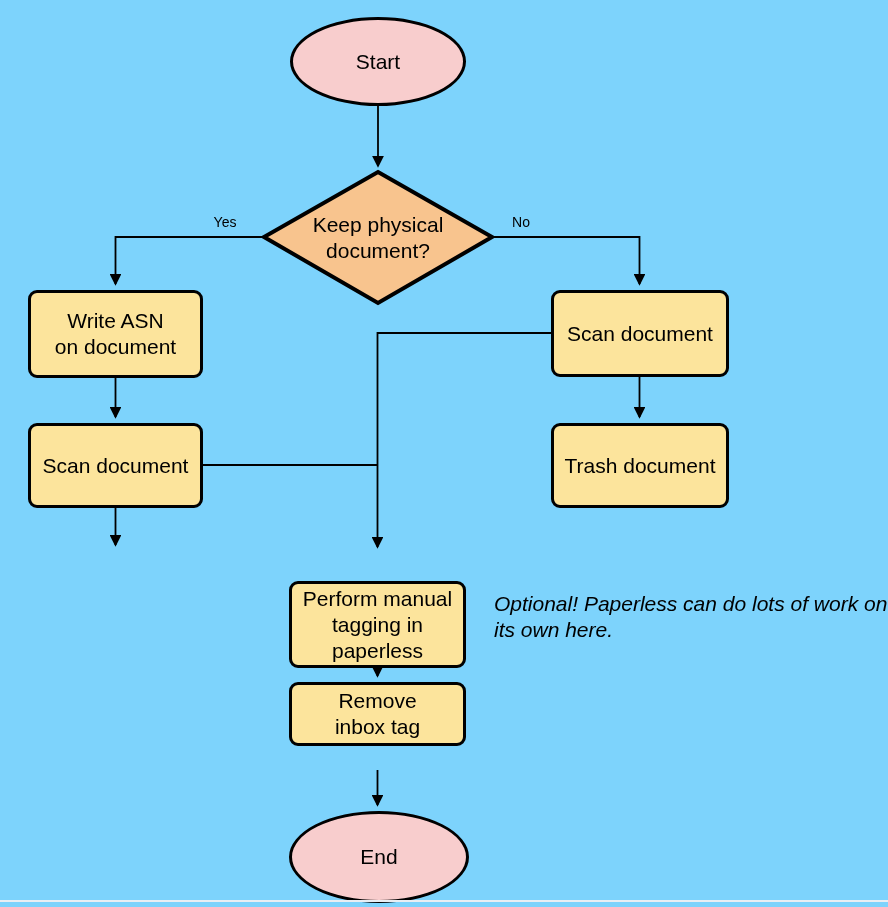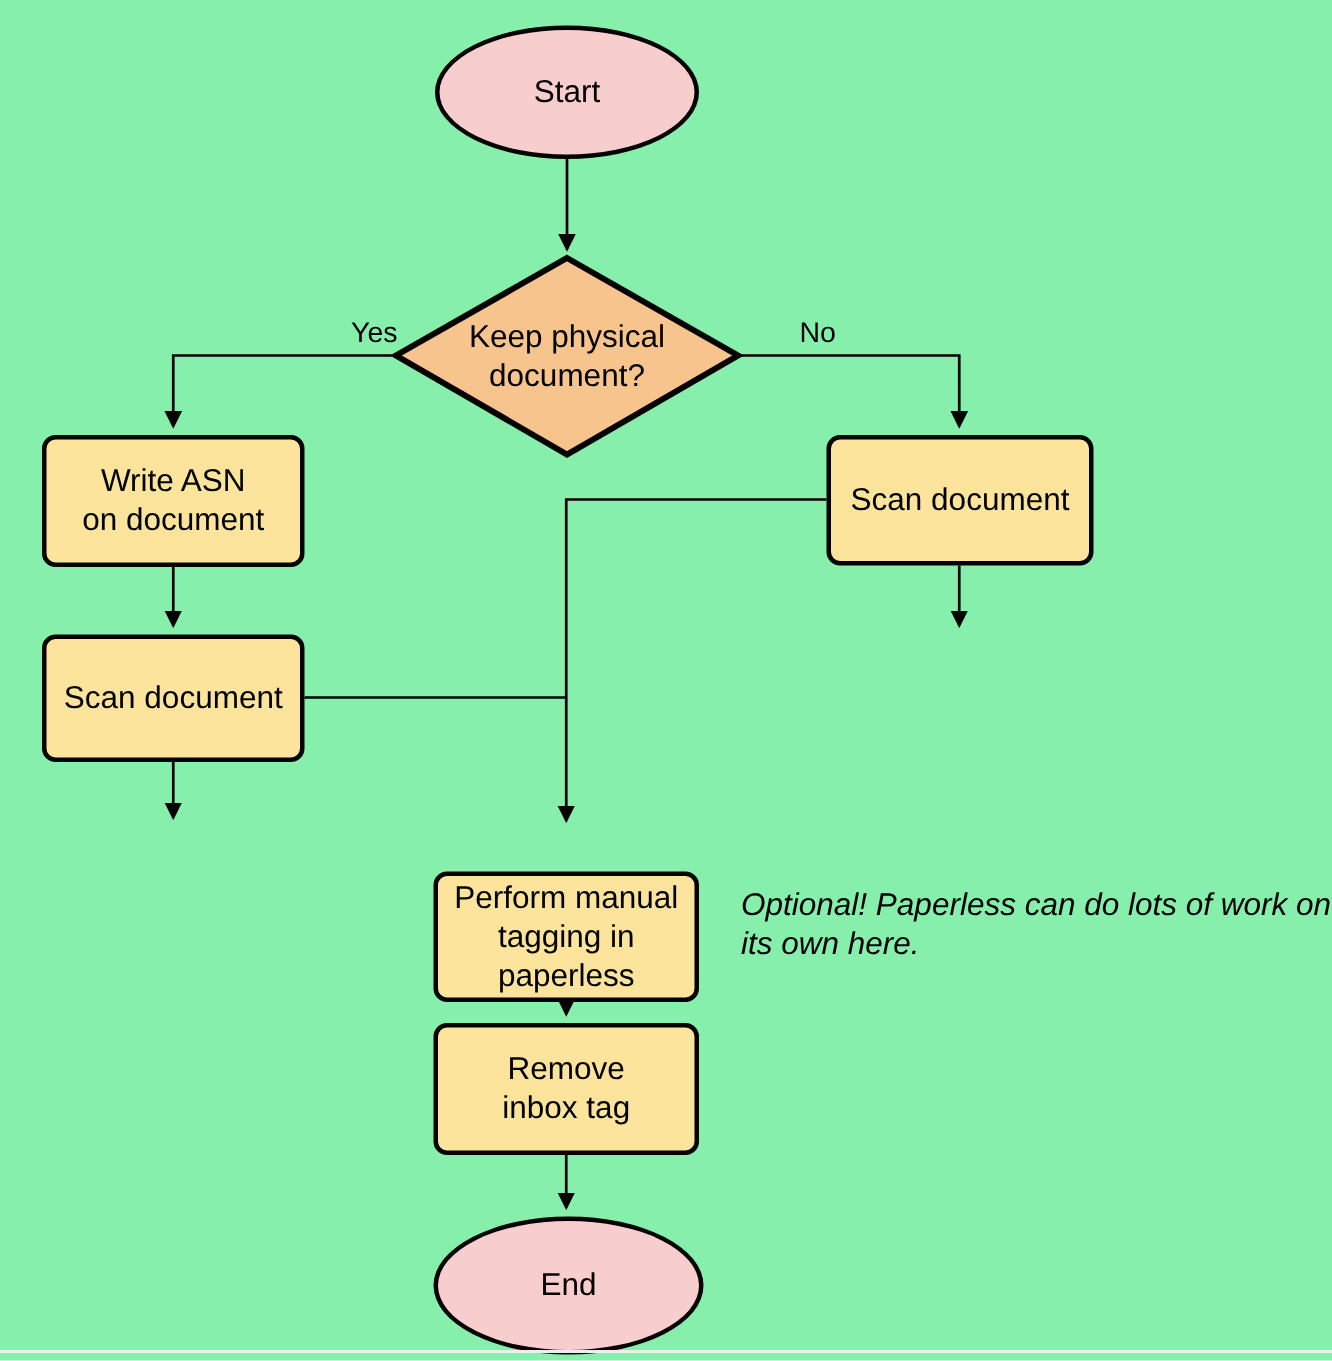--- a/index.html
+++ b/index.html
@@ -4,21 +4,21 @@
 <style>
   html, body {
     margin: 0;
     padding: 0;
     background: #ffffff;
   }
   .canvas {
     position: relative;
     width: 888px;
     height: 907px;
-    background: #86efac;
+    background: #7dd3fc;
     overflow: hidden;
     font-family: "Liberation Sans", sans-serif;
     color: #000000;
     text-decoration: underline;
   }
   .edges {
     position: absolute;
     left: 0;
     top: 0;
   }
@@ -50,24 +50,23 @@
   .node-terminator {
     border: 3.5px solid #000000;
     border-radius: 50%;
   }
   .node-decision {
     background: transparent;
     border: none;
   }
   .edge-label {
     position: absolute;
-    font-size: 19px;
+    font-size: 14px;
     line-height: 25px;
-    text-align: left;
-    margin-left: 34px;
+    text-align: center;
   }
   .note {
     position: absolute;
     font-size: 21px;
     line-height: 25.5px;
     font-style: italic;
     white-space: pre-line;
     text-align: left;
     margin-left: 12px;
   }
@@ -126,28 +125,31 @@
 
   <div class="node node-process" style="left: 28px; top: 423px; width: 175px; height: 85px; background: rgb(252, 228, 156);">
     <span>Scan document</span>
   </div>
 
 
   <div class="node node-process" style="left: 551px; top: 290px; width: 178px; height: 87px; background: rgb(252, 228, 156);">
     <span>Scan document</span>
   </div>
 
+  <div class="node node-process" style="left: 551px; top: 423px; width: 178px; height: 85px; background: rgb(252, 228, 156);">
+    <span>Trash document</span>
+  </div>
 
   <div class="node node-process" style="left: 289px; top: 553px; width: 177px; height: 87px; background: rgb(252, 228, 156); margin-top: 28px;">
     <span>Perform manual
 tagging in
 paperless</span>
   </div>
 
-  <div class="node node-process" style="left: 289px; top: 682px; width: 177px; height: 88px; background: rgb(252, 228, 156);">
+  <div class="node node-process" style="left: 289px; top: 682px; width: 177px; height: 64px; background: rgb(252, 228, 156);">
     <span>Remove
 inbox tag</span>
   </div>
 
   <div class="edge-label" style="left:200px; top:210px; width:50px;">Yes</div>
   <div class="edge-label" style="left:499px; top:210px; width:44px;">No</div>
 
   <div class="note" style="left:482px; top:591px; width:402px;">Optional! Paperless can do lots of work on
 its own here.</div>
 

